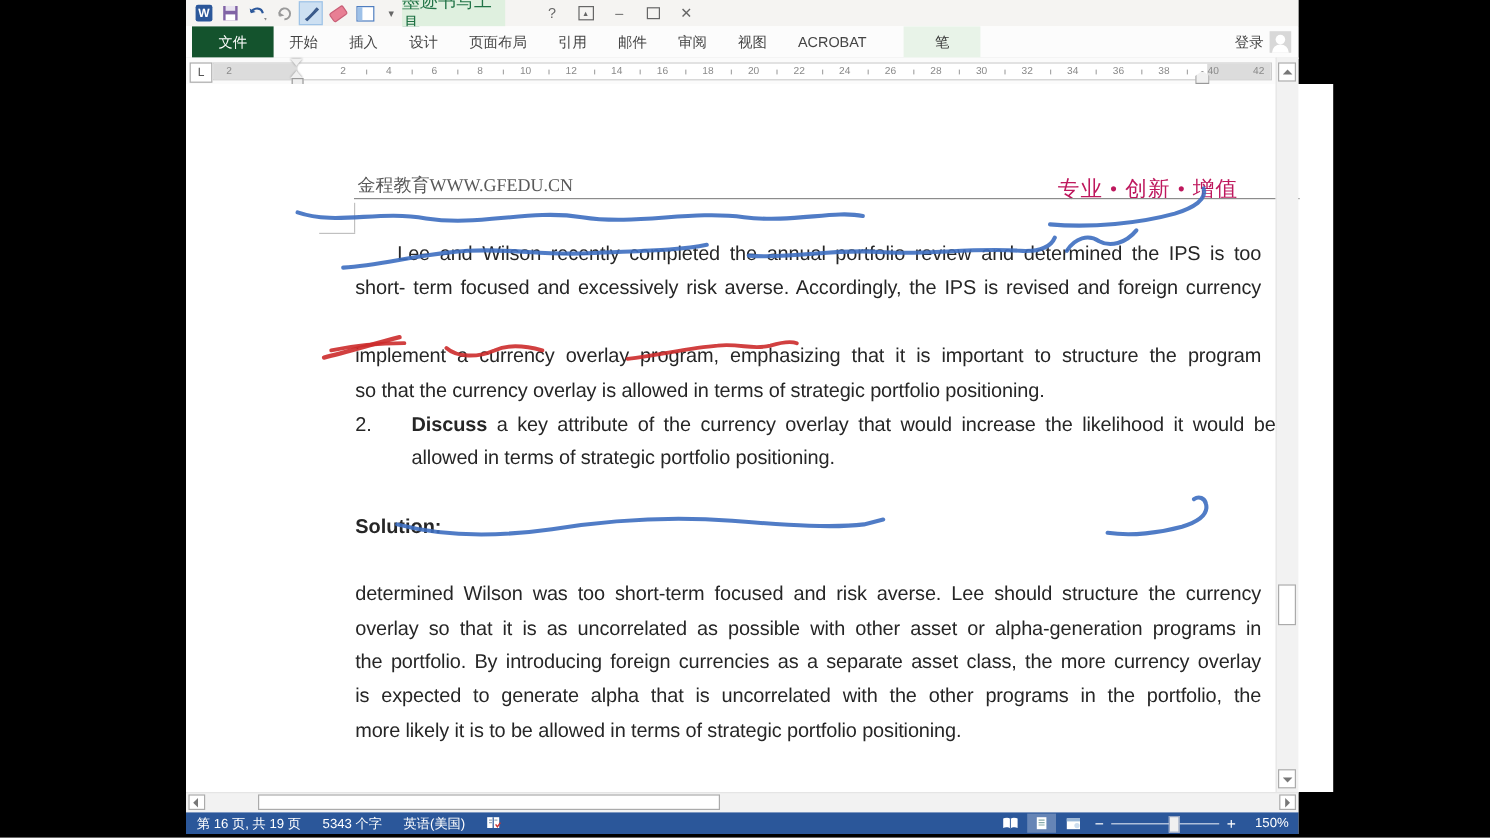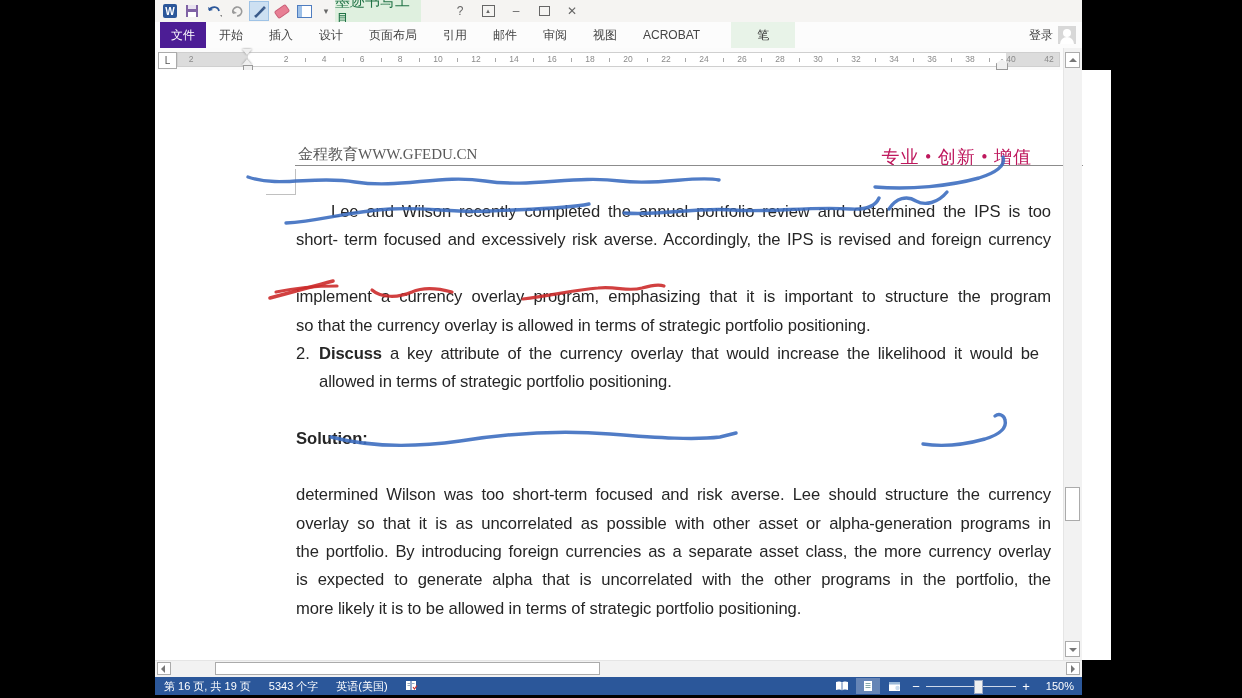--- a/index.html
+++ b/index.html
@@ -29,21 +29,21 @@
   .win-controls .wbtn{width:26px;height:18px;display:flex;align-items:center;justify-content:center;
                       color:#666;font-size:12px;}
   .restore-ic{width:9px;height:8px;border:1px solid #666;position:relative;background:#f5f4f2;}
   .restore-ic:before{content:"";position:absolute;left:2px;top:-3px;width:9px;height:8px;border:1px solid #666;z-index:-1;}
   .ribbonopt-ic{width:11px;height:10px;border:1px solid #666;display:flex;align-items:center;justify-content:center;
                 font-size:7px;color:#666;}
 
   
   .tabrow{position:absolute;left:0;top:22px;width:927px;height:26px;background:#fcfcfc;
           display:flex;align-items:stretch;font-size:12px;color:#444;border-bottom:1px solid #e2e2e2;}
-  .tab-file{flex:none;width:46px;background:#4c1d95;color:#fff;display:flex;align-items:center;justify-content:center;margin-left:5px;}
+  .tab-file{flex:none;width:68px;background:#14532d;color:#fff;display:flex;align-items:center;justify-content:center;margin-left:5px;}
   .tab{flex:none;padding:0 13px;display:flex;align-items:center;justify-content:center;}
   .tab-pen{flex:none;width:64px;margin-left:18px;background:#e8f3e8;display:flex;align-items:center;justify-content:center;color:#333;}
   .signin{margin-left:auto;display:flex;align-items:center;gap:5px;padding-right:6px;color:#444;}
   .avatar{width:18px;height:18px;background:#d8d8d8;position:relative;overflow:hidden;}
   .avatar:before{content:"";position:absolute;left:5px;top:3px;width:8px;height:8px;border-radius:50%;background:#fff;}
   .avatar:after{content:"";position:absolute;left:2px;top:11px;width:14px;height:8px;border-radius:7px 7px 0 0;background:#fff;}
 
   
   .ruler-zone{position:absolute;left:0;top:48px;width:908px;height:22px;background:#fbfbfb;}
   .tabsel{position:absolute;left:3px;top:4px;width:17px;height:15px;background:#fff;border:1px solid #ababab;
@@ -68,21 +68,21 @@
   .hdr-left{position:absolute;left:95px;top:75px;font-family:"Liberation Serif",serif;font-size:15px;color:#595959;}
   .hdr-right{position:absolute;right:79px;top:75px;font-family:"Liberation Serif",serif;font-size:18px;color:#be185d;letter-spacing:1px;}
   .hdr-line{position:absolute;left:92px;top:95px;width:788px;height:1px;background:#8c8c8c;}
   .cropmark-v{position:absolute;left:92px;top:99px;width:1px;height:25px;background:#c0c0c0;}
   .cropmark-h{position:absolute;left:63px;top:124px;width:30px;height:1px;background:#c0c0c0;}
 
   .tl{position:absolute;left:93px;width:755px;height:24px;font-size:16.6px;line-height:21px;
       color:#262626;letter-spacing:-0.1px;text-align:justify;text-align-last:justify;overflow:hidden;}
   .tl.lastline{text-align-last:left;}
   .tl.indent{text-indent:35px;}
-  .tl.hang{left:116px;width:720px;}
+  .tl.hang{left:140px;width:720px;}
   .itemnum{position:absolute;left:93px;width:30px;font-size:16.6px;line-height:21px;color:#262626;}
   .bold{font-weight:bold;}
   .solhead{position:absolute;left:93px;font-size:16.6px;line-height:21px;font-weight:bold;color:#262626;}
 
   #ink-layer{position:absolute;left:0;top:0;width:927px;height:695px;pointer-events:none;}
 
   
   .vscroll{position:absolute;left:908px;top:48px;width:19px;height:612px;background:#f2f2f2;border-left:1px solid #e5e5e5;box-sizing:border-box;}
   .vs-up{position:absolute;left:910px;top:52px;width:15px;height:16px;background:#fff;border:1px solid #ababab;box-sizing:border-box;}
   .vs-up:before{content:"";position:absolute;left:3px;top:5px;border-left:4px solid transparent;border-right:4px solid transparent;border-bottom:4px solid #777;}

